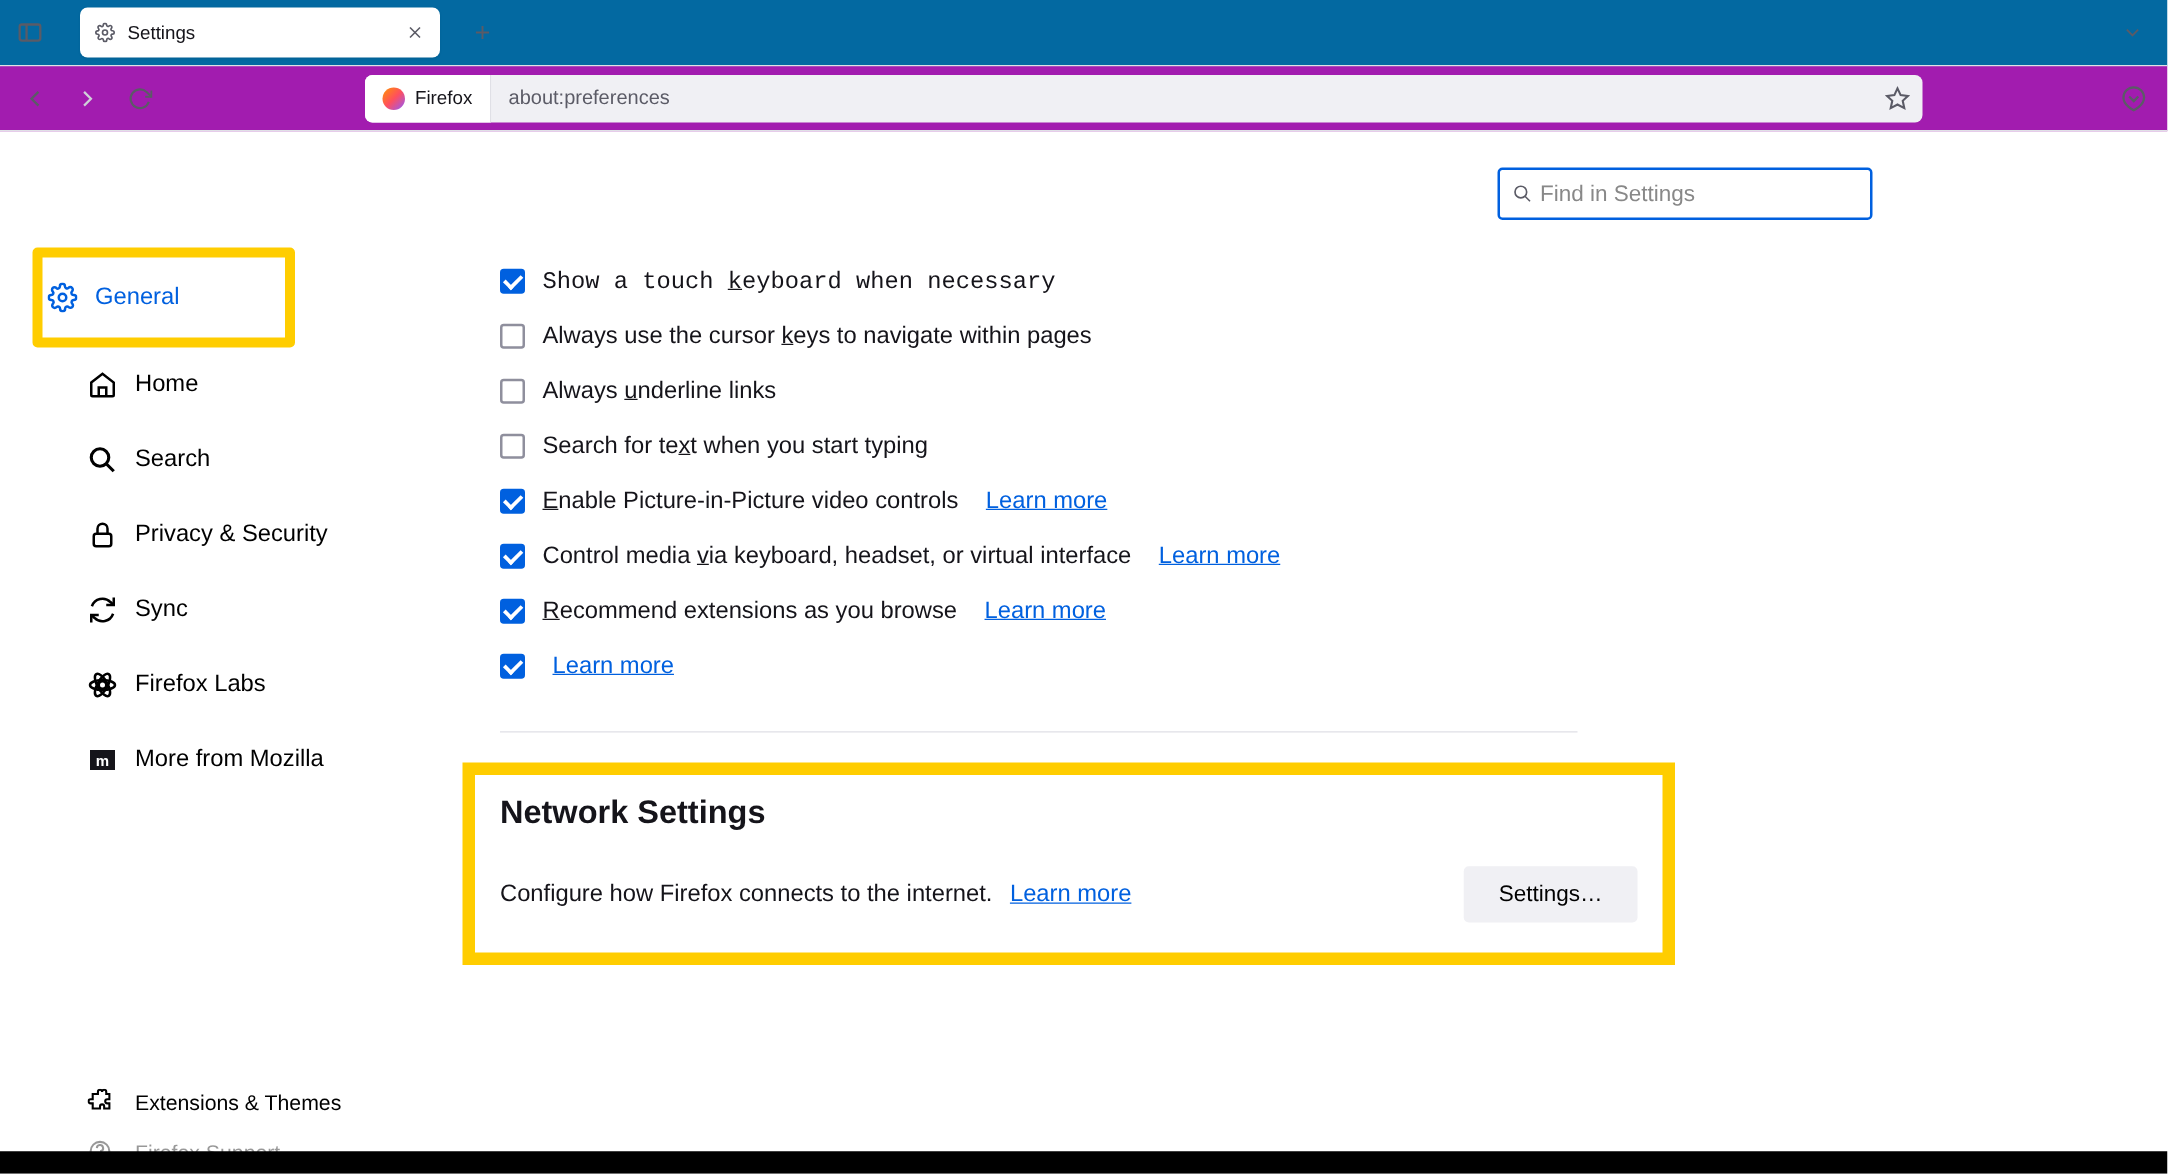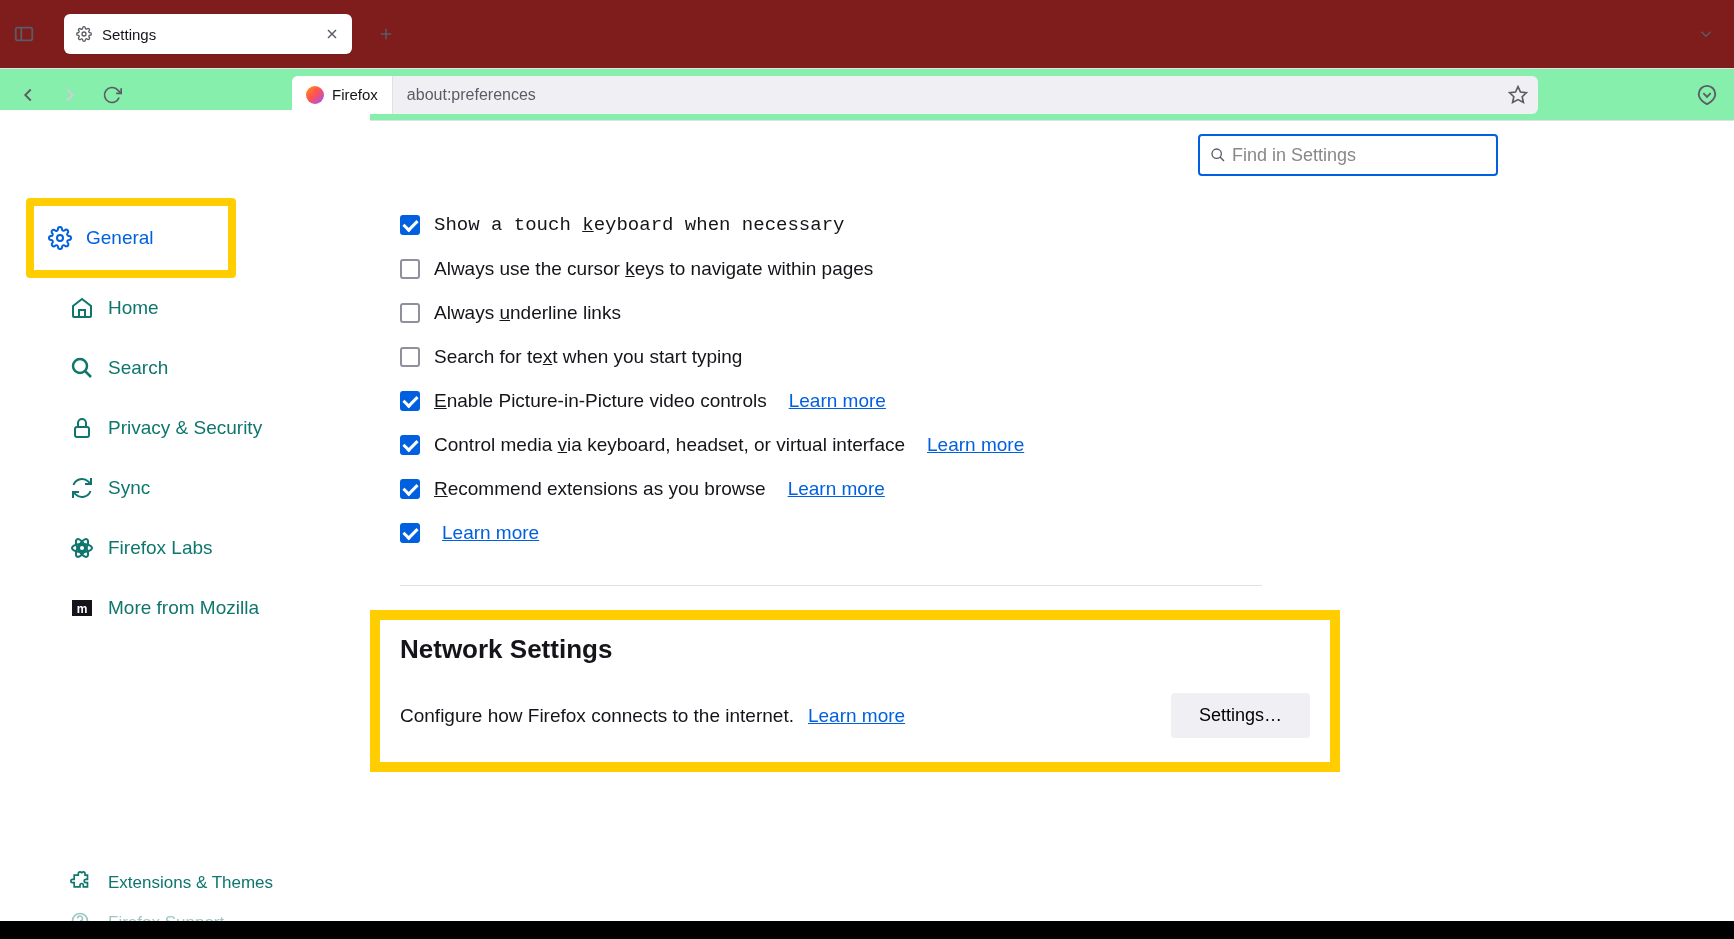--- a/index.html
+++ b/index.html
@@ -9,22 +9,22 @@
   color: #15141a;
   background: #fff;
   width: 1734px;
   height: 939px;
   overflow: hidden;
   position: relative;
 }
 
 
 .chrome-bar {
-  height: 69px;
-  background: #7f1d1d;
+  height: 53px;
+  background: #0369a1;
   border-bottom: 1px solid #e0e0e6;
   display: flex;
   align-items: center;
   padding: 0 12px;
   gap: 8px;
 }
 .sidebar-toggle-icon {
   width: 24px; height: 24px;
   display: flex; align-items: center; justify-content: center;
   color: #5b5b66;
@@ -49,21 +49,21 @@
   color: #5b5b66; border-radius: 4px; margin-left: 10px;
 }
 .tabs-dropdown {
   margin-left: auto; width: 32px; height: 32px;
   display: flex; align-items: center; justify-content: center; color: #5b5b66;
 }
 
 
 .nav-bar {
   height: 52px;
-  background: #86efac;
+  background: #a21caf;
   border-bottom: 1px solid #e0e0e6;
   display: flex;
   align-items: center;
   padding: 0 16px;
   gap: 18px;
 }
 .nav-btn { width: 24px; height: 24px; color: #5b5b66; display: flex; align-items: center; justify-content: center; }
 .nav-btn.disabled { color: #cfcfd8; }
 .url-bar {
   flex: 1;
@@ -107,36 +107,36 @@
   background: #fff;
   display: flex;
   flex-direction: column;
 }
 .sidebar-item {
   display: flex;
   align-items: center;
   gap: 14px;
   padding: 14px 20px;
   font-size: 19px;
-  color: #0f766e;
+  color: #000000;
   border-radius: 6px;
   margin: 4px 50px 4px 50px;
   cursor: pointer;
 }
 .sidebar-item.active {
   color: #0060df;
 }
 .sidebar-item .s-icon { width: 24px; height: 24px; flex-shrink: 0; }
 .sidebar-highlight-yellow {
   border: 8px solid #ffcd00;
   border-radius: 4px;
   margin: 0 0 0 26px;
   width: 210px;
 }
-.sidebar-highlight-yellow .sidebar-item { margin: 0; padding: 20px 14px; }
+.sidebar-highlight-yellow .sidebar-item { margin: 0; padding: 20px 4px; }
 .sidebar-footer {
   margin-top: auto;
   padding-bottom: 0;
 }
 .sidebar-footer .sidebar-item { font-size: 17px; padding: 12px 20px; }
 
 
 .main {
   flex: 1;
   position: relative;

